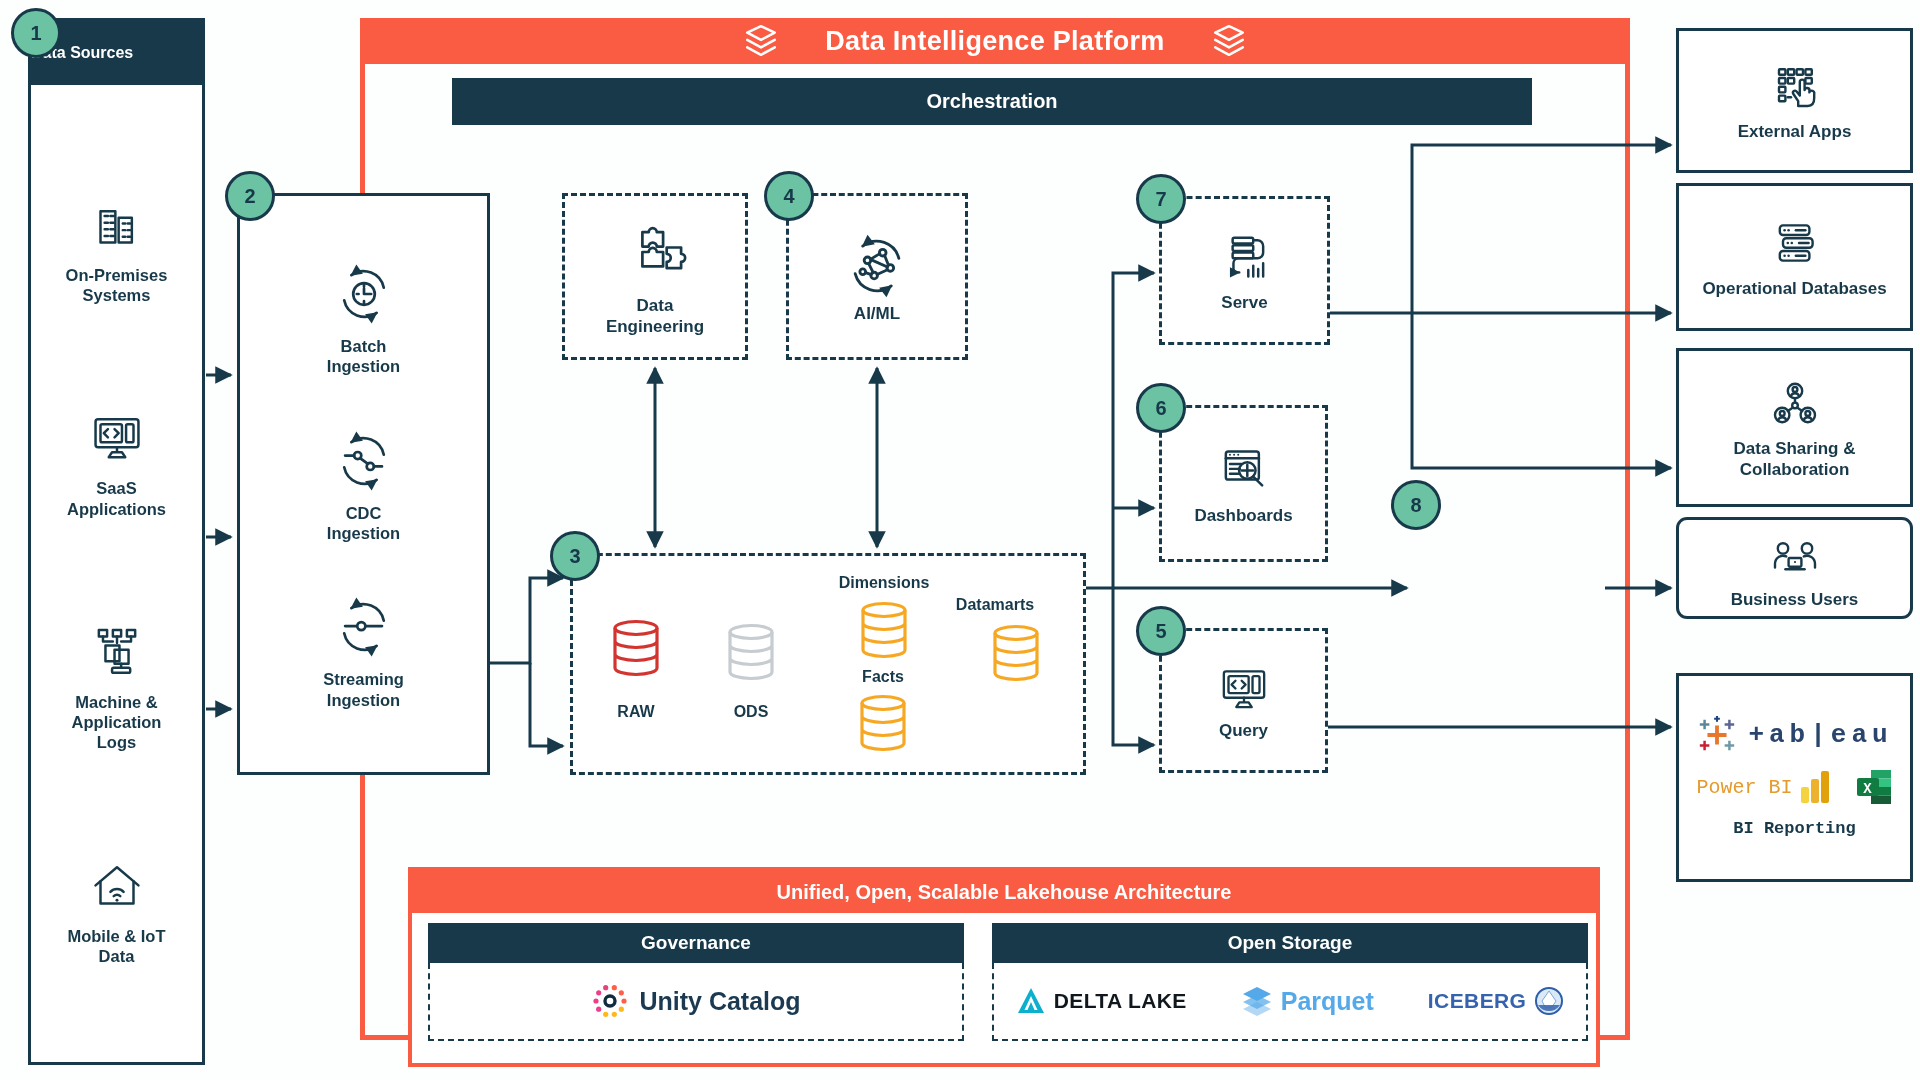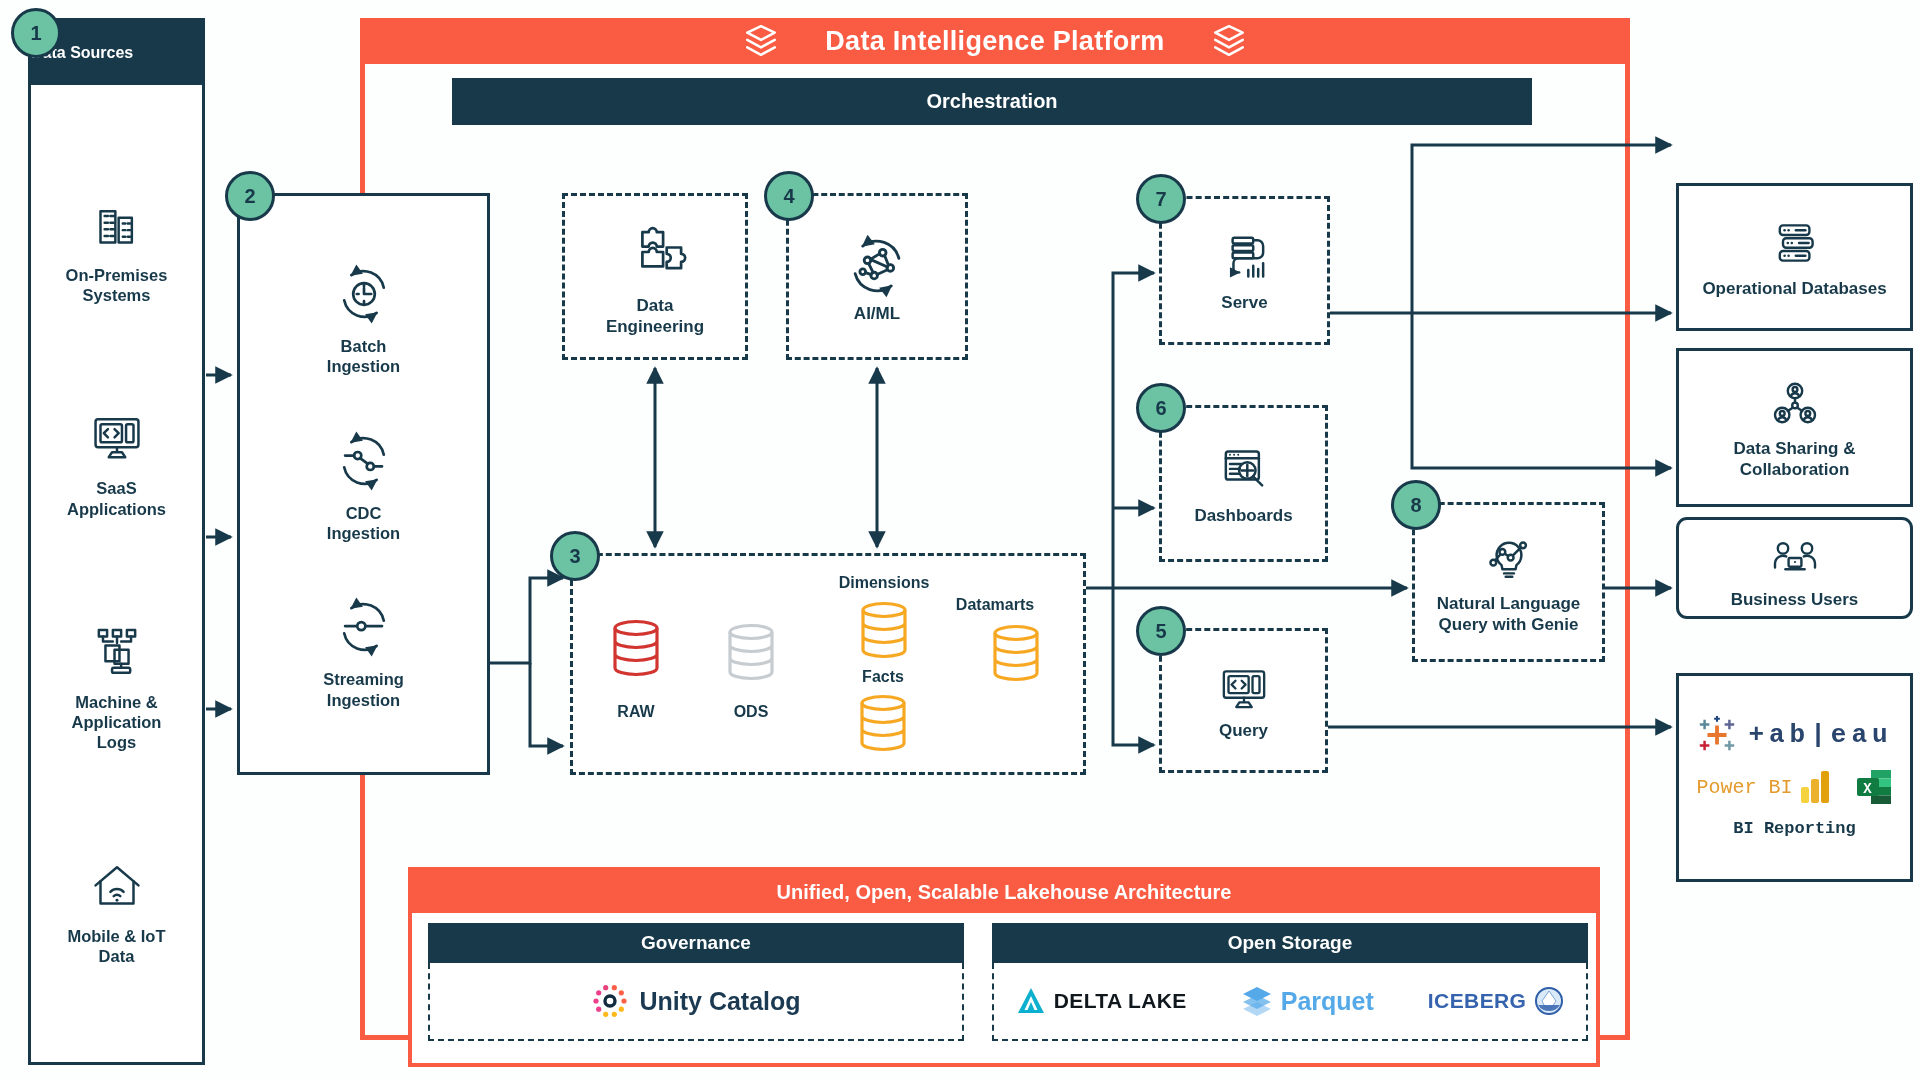--- a/index.html
+++ b/index.html
@@ -297,33 +297,37 @@
     <svg class="ic" viewBox="0 0 80 80" width="62" height="62">
       <rect x="14" y="16" width="52" height="34" rx="3"></rect>
       <rect x="20" y="22" width="26" height="22" rx="2"></rect>
       <rect x="51" y="22" width="9" height="22" rx="2"></rect>
       <path d="M29 28 l-5 5 5 5 M37 28 l5 5 -5 5"></path>
       <path d="M40 50 v6 M30 62 l4 -6 h12 l4 6 z"></path>
     </svg>
     <div class="lbl">Query</div>
   </div>
 
-  <div class="abs dashbox vflex" style="left:1412px;top:502px;width:193px;height:160px;">
-    <svg class="ic" viewBox="0 0 80 80" width="66" height="66">
-      <path d="M31 45 a15 15 0 1 1 18 0 l-1 5 h-16 z"></path>
-      <path d="M34 55 h12 M36 59 h8"></path>
-      <polyline points="21,42 32,29 42,36 57,21"></polyline>
-      <circle cx="21" cy="42" r="3.5" fill="#fff"></circle>
-        <circle cx="32" cy="29" r="3.5" fill="#fff"></circle>
-        <circle cx="42" cy="36" r="3.5" fill="#fff"></circle>
-        <circle cx="57" cy="21" r="3.5" fill="#fff"></circle>
-    </svg>
-    <div class="lbl" style="width:170px;">Natural Language Query with Genie</div>
-  </div>
-
+
+  <div class="abs solidbox vflex rcol" style="top:28px;height:145px;">
+    <svg class="ic" viewBox="0 0 80 80" width="64" height="64">
+      <rect x="20" y="14" width="8" height="7" rx="1"></rect>
+        <rect x="31" y="14" width="8" height="7" rx="1"></rect>
+        <rect x="42" y="14" width="8" height="7" rx="1"></rect>
+        <rect x="53" y="14" width="8" height="7" rx="1"></rect>
+      <rect x="20" y="25" width="8" height="7" rx="1"></rect>
+        <rect x="31" y="25" width="8" height="7" rx="1"></rect>
+        <rect x="53" y="25" width="8" height="7" rx="1"></rect>
+      <rect x="20" y="36" width="8" height="7" rx="1"></rect>
+      <rect x="20" y="47" width="8" height="7" rx="1"></rect>
+        <path d="M31 49 h4"></path>
+      <path d="M44 60 v-6 l-6 -9 c-2 -3 2 -6 4 -3 l4 5 v-17 a3 3 0 0 1 6 0 v10 a3 3 0 0 1 6 1 v2 a3 3 0 0 1 6 2 v5 c0 6 -2 10 -8 10 z"></path>
+    </svg>
+    <div class="lbl">External Apps</div>
+  </div>
 
   <div class="abs solidbox vflex rcol" style="top:183px;height:148px;">
     <svg class="ic" viewBox="0 0 80 80" width="64" height="64">
       <rect x="21" y="13" width="37" height="12" rx="4"></rect>
       <rect x="25" y="29" width="37" height="12" rx="4"></rect>
       <rect x="21" y="45" width="37" height="12" rx="4"></rect>
       <circle cx="27" cy="19" r="1.6" fill="#17394A" stroke="none"></circle>
         <circle cx="32" cy="19" r="1.6" fill="#17394A" stroke="none"></circle>
         <path d="M41 19 h12"></path>
       <circle cx="31" cy="35" r="1.6" fill="#17394A" stroke="none"></circle>

